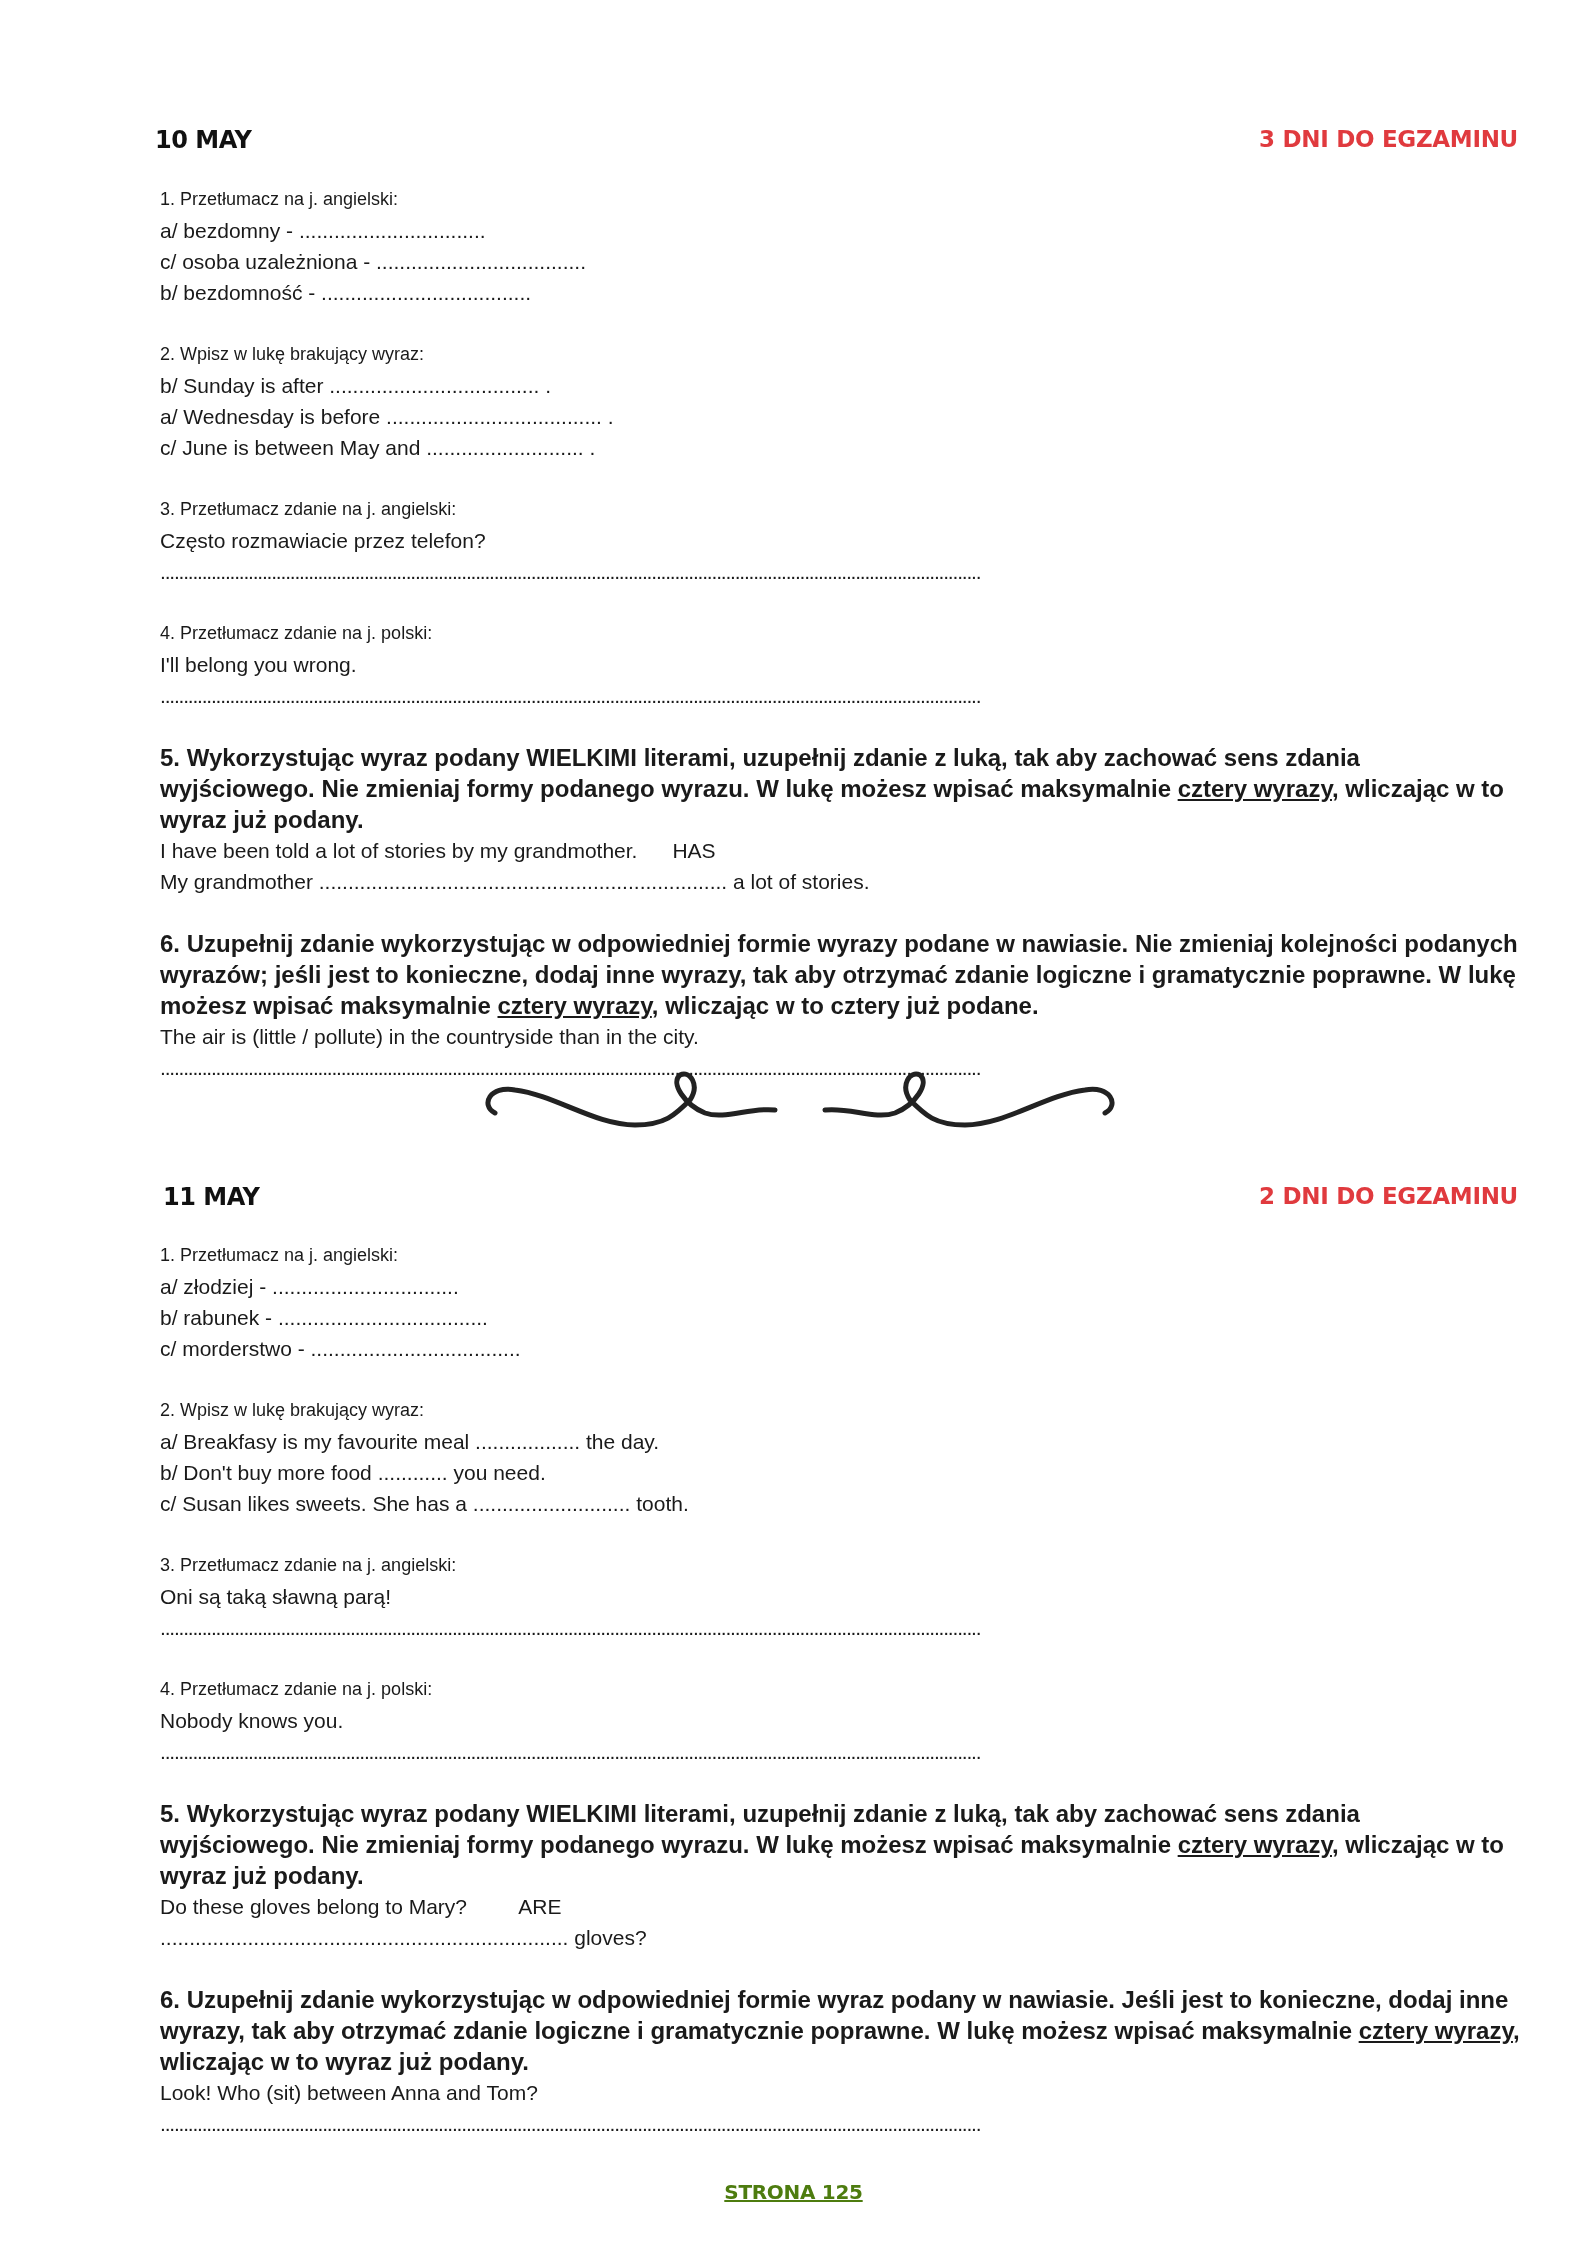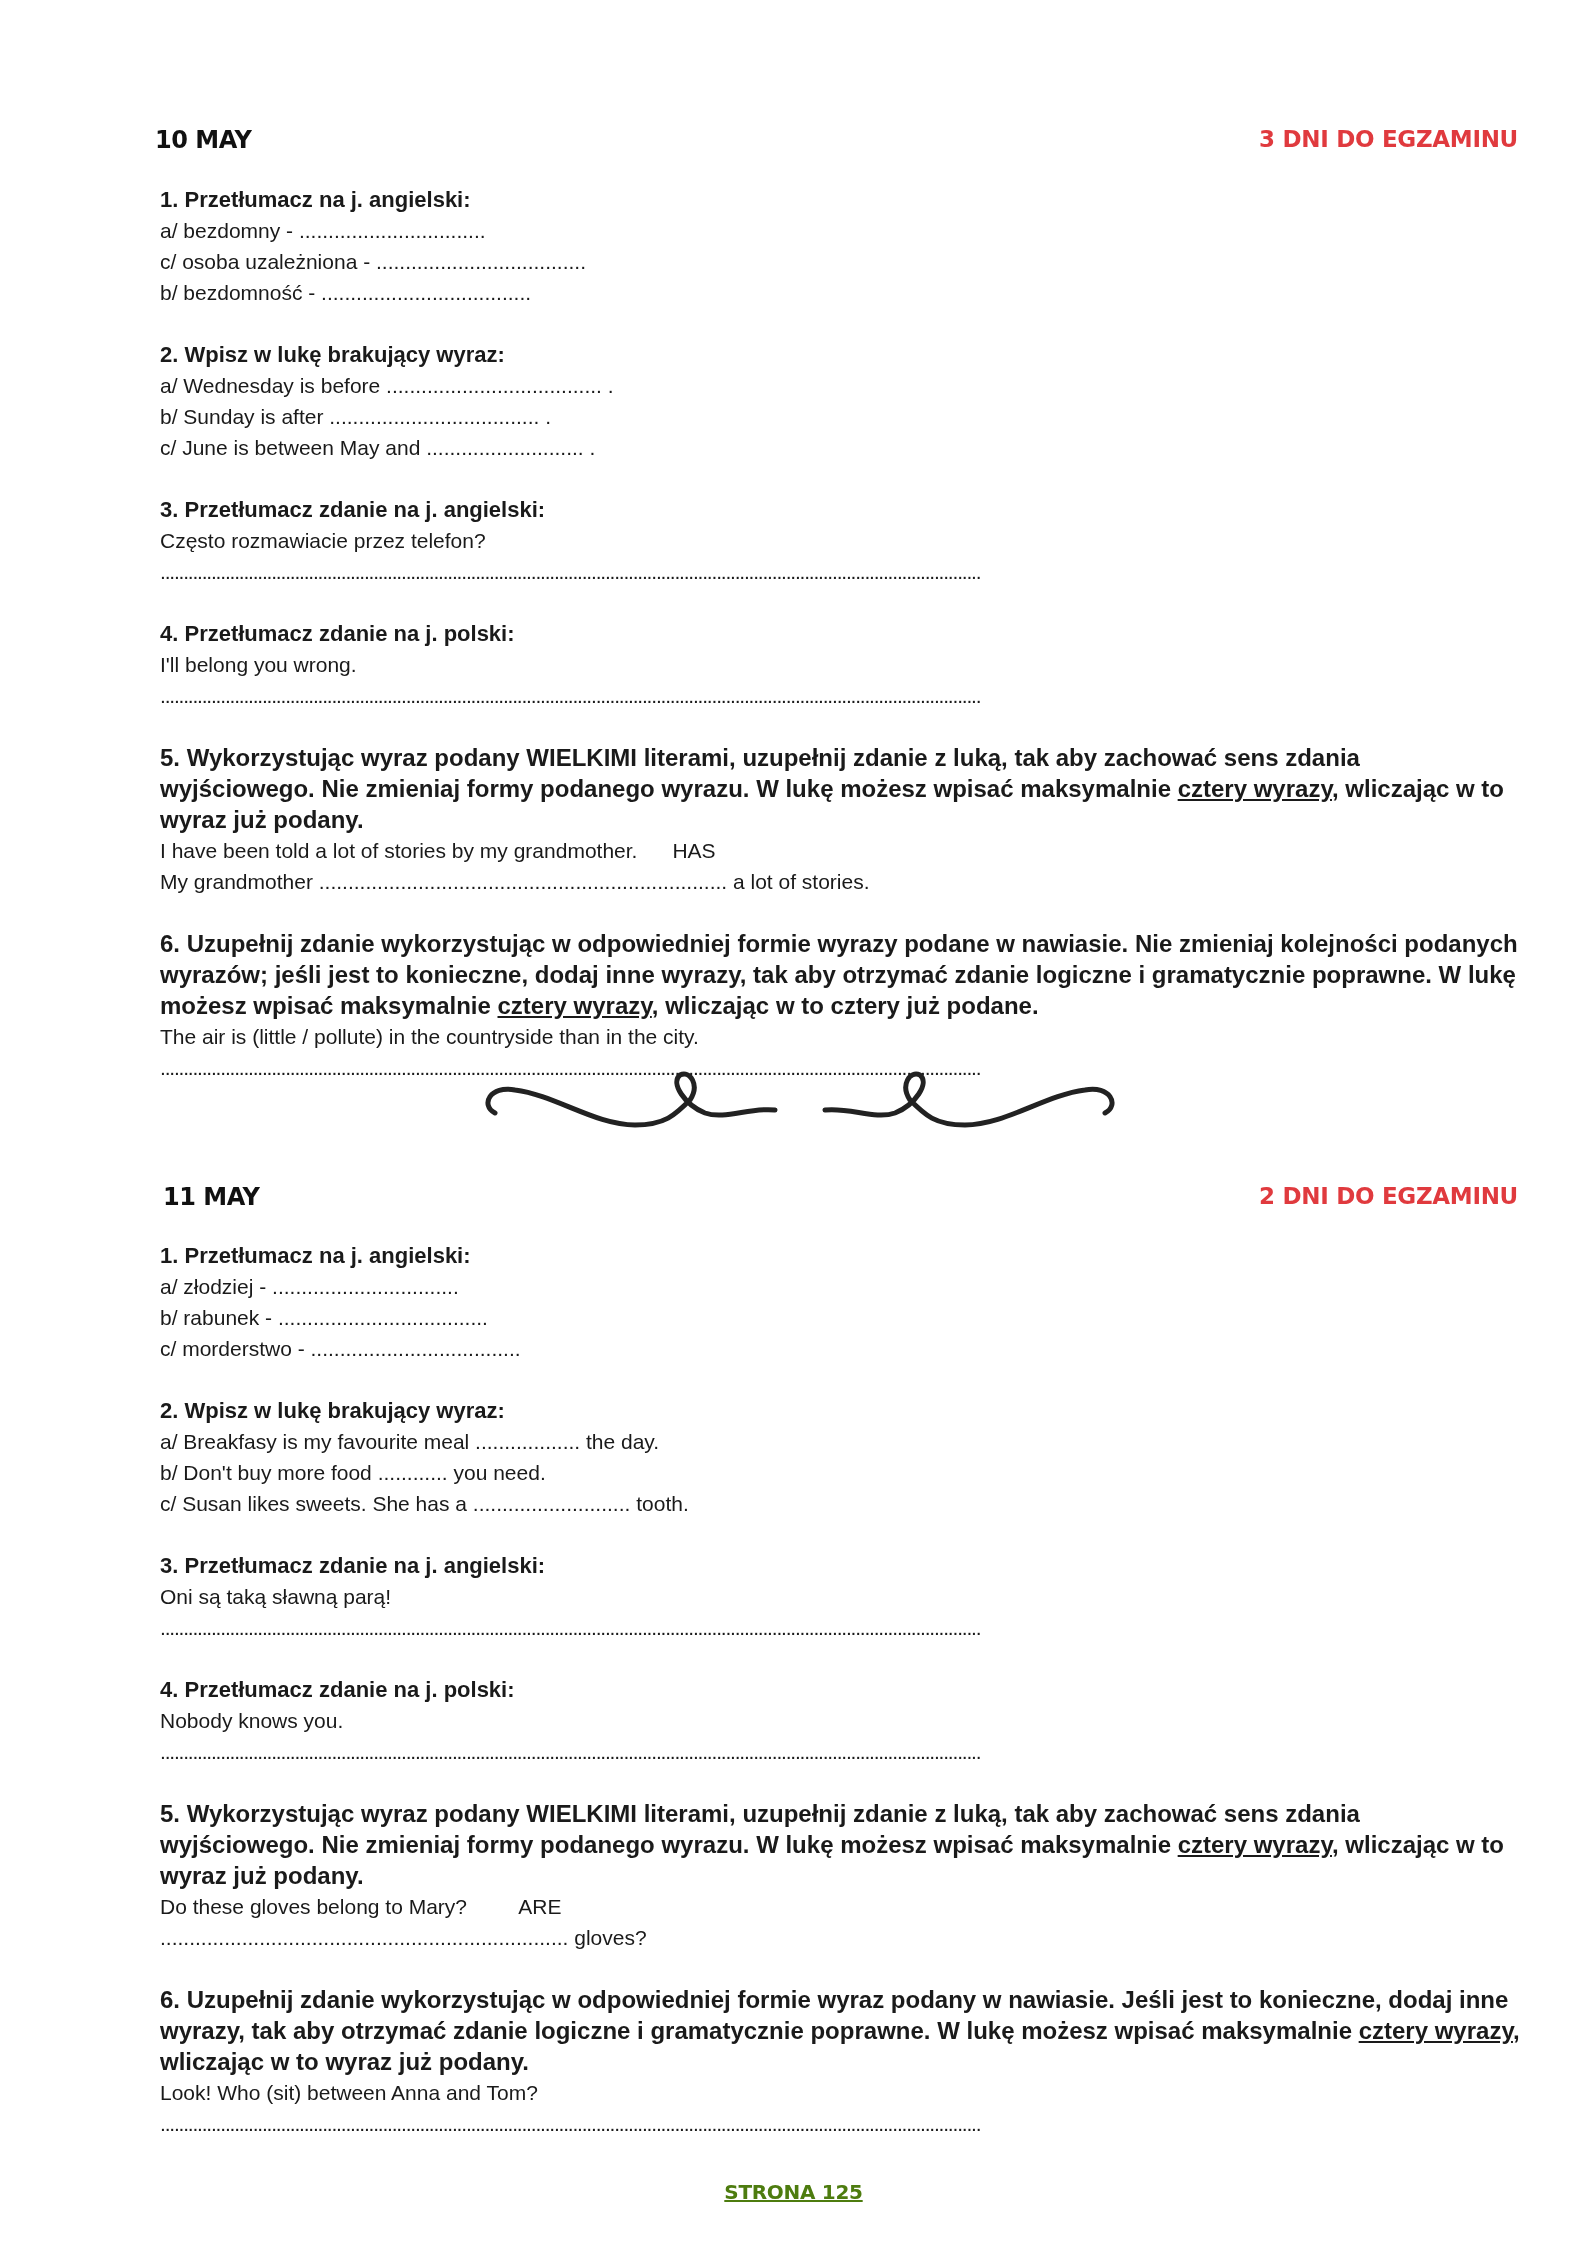--- a/index.html
+++ b/index.html
@@ -5,21 +5,21 @@
   html, body { margin:0; padding:0; background:#ffffff; }
   body { width:1587px; height:2245px; position:relative; overflow:hidden;
          font-family:"Liberation Sans", sans-serif; color:#1a1a1a; }
   .page { position:absolute; left:0; top:0; width:1587px; height:2245px;padding-left:21px; }
   .day-title { position:absolute; font-family:"DejaVu Sans", sans-serif; font-weight:bold;
                font-size:24px; letter-spacing:-0.5px; color:#111; }
   .countdown { position:absolute; right:90px; font-family:"DejaVu Sans", sans-serif; font-weight:bold;
                font-size:23px; color:#e03a3e; letter-spacing:-0.3px; }
   .section { position:absolute; left:160px; width:1360px; }
   .line { font-size:21px; line-height:31px; white-space:pre; }
-  .q-head { font-weight:bold; font-size:22px; line-height:31px; }
+  .q-head { font-weight:normal; font-size:18px; line-height:31px; }
   .q-head-wrap { font-weight:bold; font-size:24px; line-height:31px; white-space:normal; }
   .answer-line { font-size:21px; line-height:31px; white-space:pre; letter-spacing:-1.2px; overflow:hidden; width:820px; }
   .u { text-decoration:underline; }
   .gap { display:block; height:31px; }
   .divider { position:absolute; left:475px; top:1065px; width:650px; height:70px; }
   .footer { position:absolute; left:0; width:1587px; top:2180px; text-align:center; }
   .footer span { font-family:"DejaVu Sans", sans-serif; font-weight:bold; font-size:20px; color:#4d7c0f;
                  text-decoration:underline; letter-spacing:-0.3px; }
 </style>
 </head>
@@ -33,22 +33,22 @@
   <div class="section" style="top:184px;">
     <div>
       <div class="q-head">1. Przetłumacz na j. angielski:</div>
       <div class="line">a/ bezdomny - ................................</div>
       <div class="line">c/ osoba uzależniona - ....................................</div>
       <div class="line">b/ bezdomność - ....................................</div>
     </div>
     <span class="gap"></span>
     <div>
       <div class="q-head">2. Wpisz w lukę brakujący wyraz:</div>
+      <div class="line">b/ Sunday is after .................................... .</div>
       <div class="line">a/ Wednesday is before ..................................... .</div>
-      <div class="line">b/ Sunday is after .................................... .</div>
       <div class="line">c/ June is between May and ........................... .</div>
     </div>
     <span class="gap"></span>
     <div>
       <div class="q-head">3. Przetłumacz zdanie na j. angielski:</div>
       <div class="line">Często rozmawiacie przez telefon?</div>
       <div class="answer-line">.....................................................................................................................................................................................</div>
     </div>
     <span class="gap"></span>
     <div>

